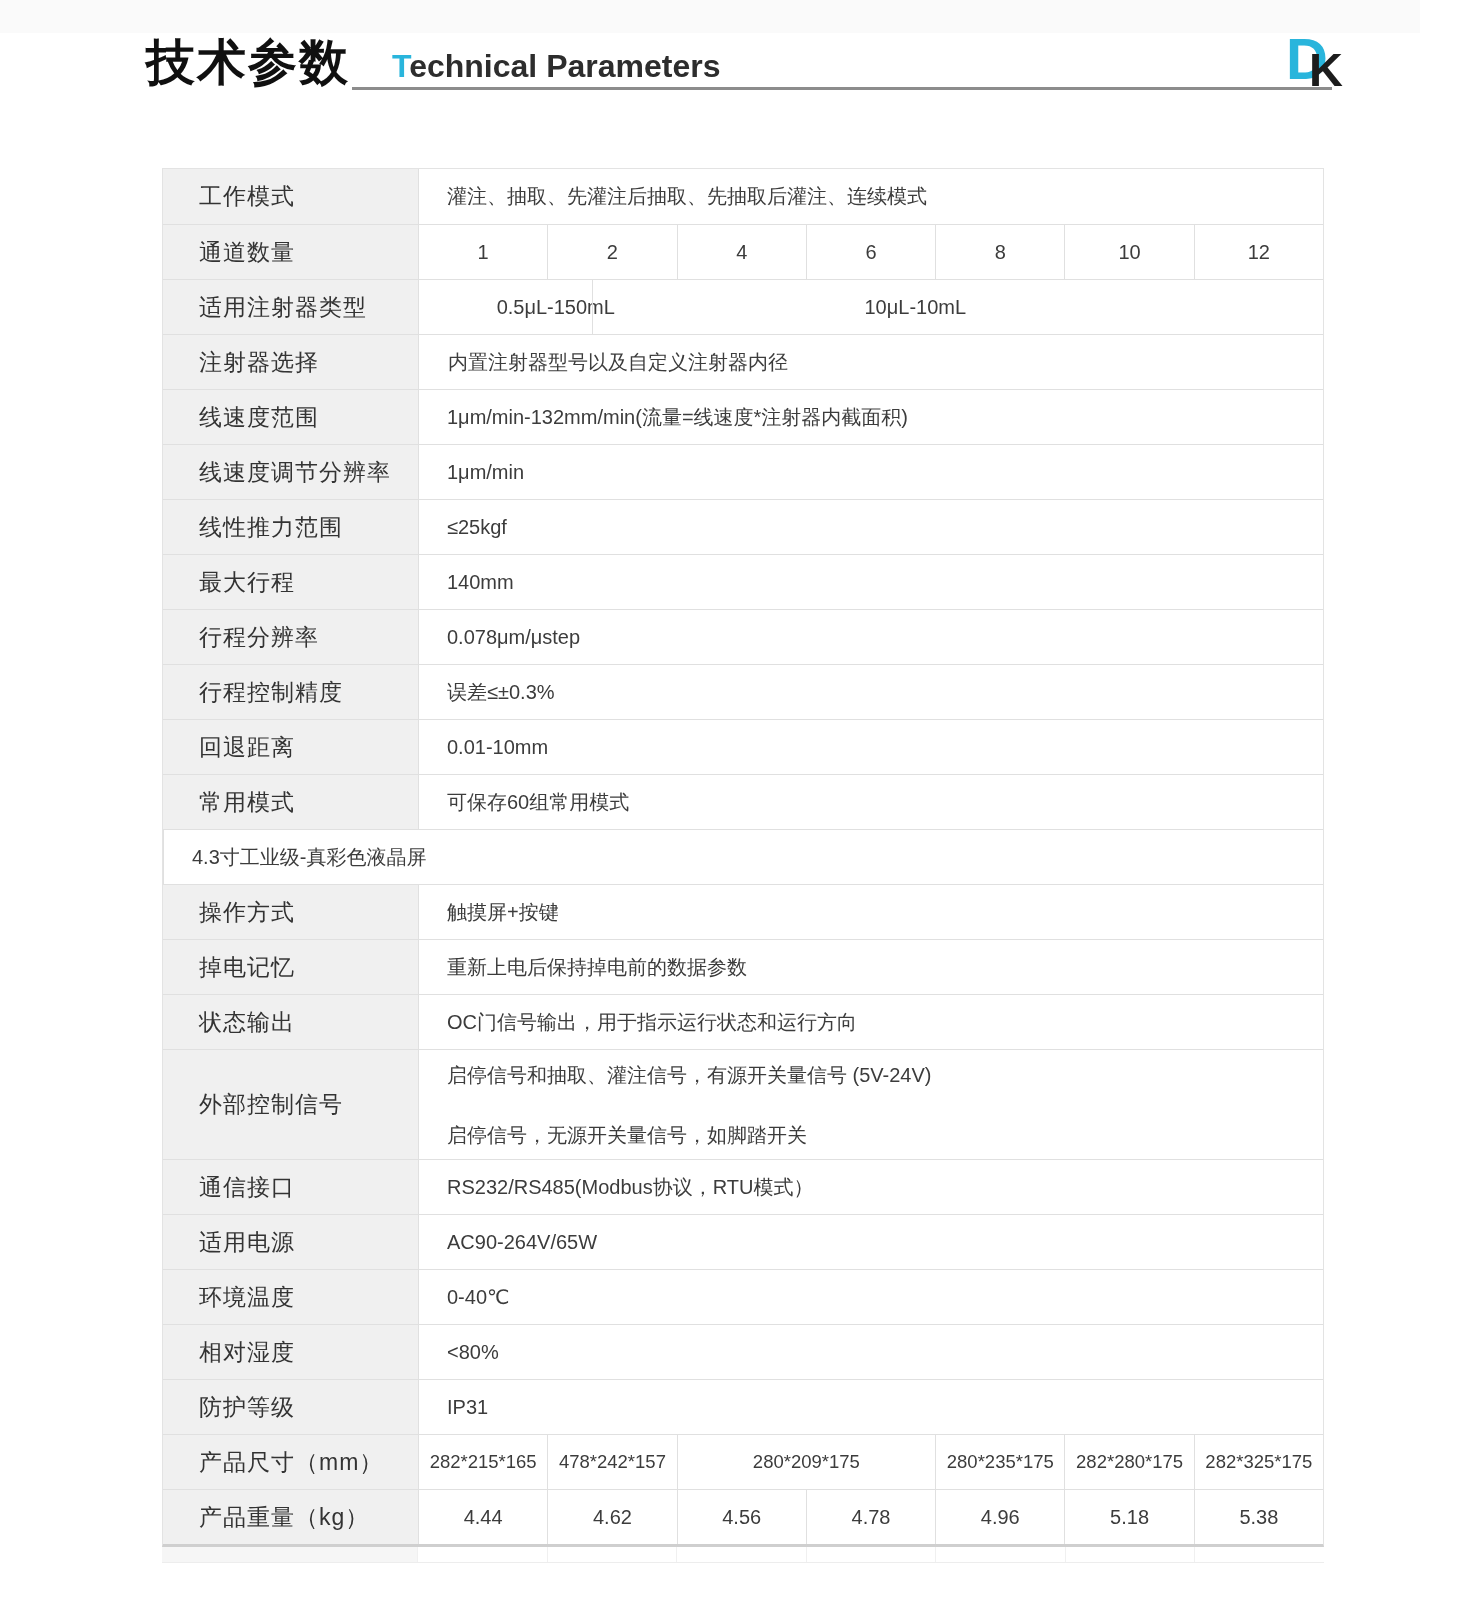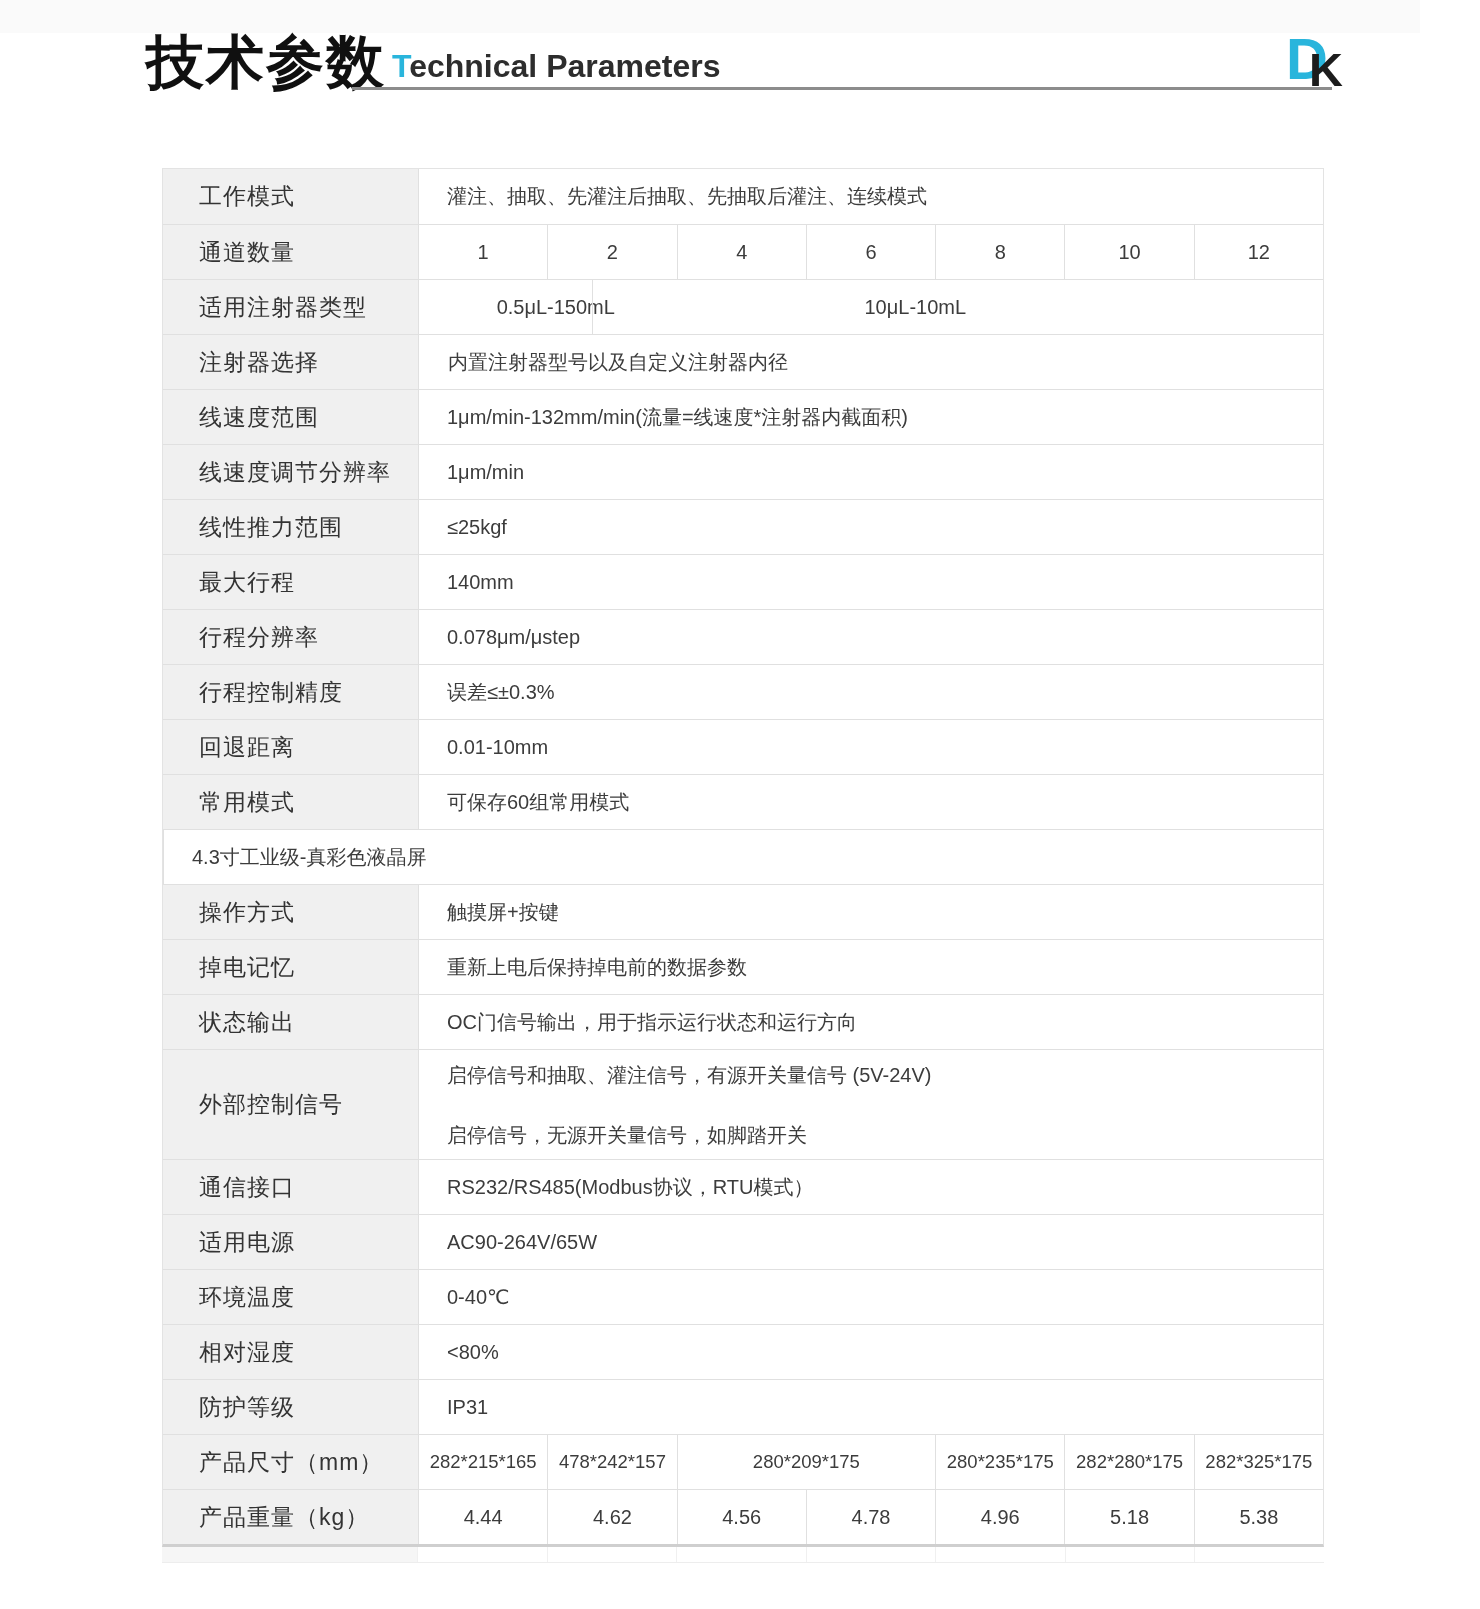--- a/index.html
+++ b/index.html
@@ -7,21 +7,21 @@
     width:1480px;height:1609px;background:#ffffff;
     font-family:"Liberation Sans","DejaVu Sans",sans-serif;
     -webkit-font-smoothing:antialiased;
   }
   .page{position:relative;width:1480px;height:1609px;overflow:hidden;background:#fff;}
   .top-band{position:absolute;left:0;top:0;width:1420px;height:33px;background:#fafafa;}
 
   
   .title-zh{
     position:absolute;left:146px;top:34px;
-    font-size:58px;font-weight:900;color:#101010;letter-spacing:2px;line-height:56px;
+    font-size:49px;font-weight:900;color:#101010;letter-spacing:2px;line-height:56px;
   }
   .title-en{
     position:absolute;left:392px;top:47px;
     font-size:32px;font-weight:700;color:#2d2d2d;letter-spacing:0px;line-height:38px;
   }
   .title-underline{
     position:absolute;left:352px;top:87px;width:980px;height:3px;background:#8c8c8c;
   }
   .logo{position:absolute;left:1286px;top:30px;width:60px;height:64px;}
   .logo .d{

